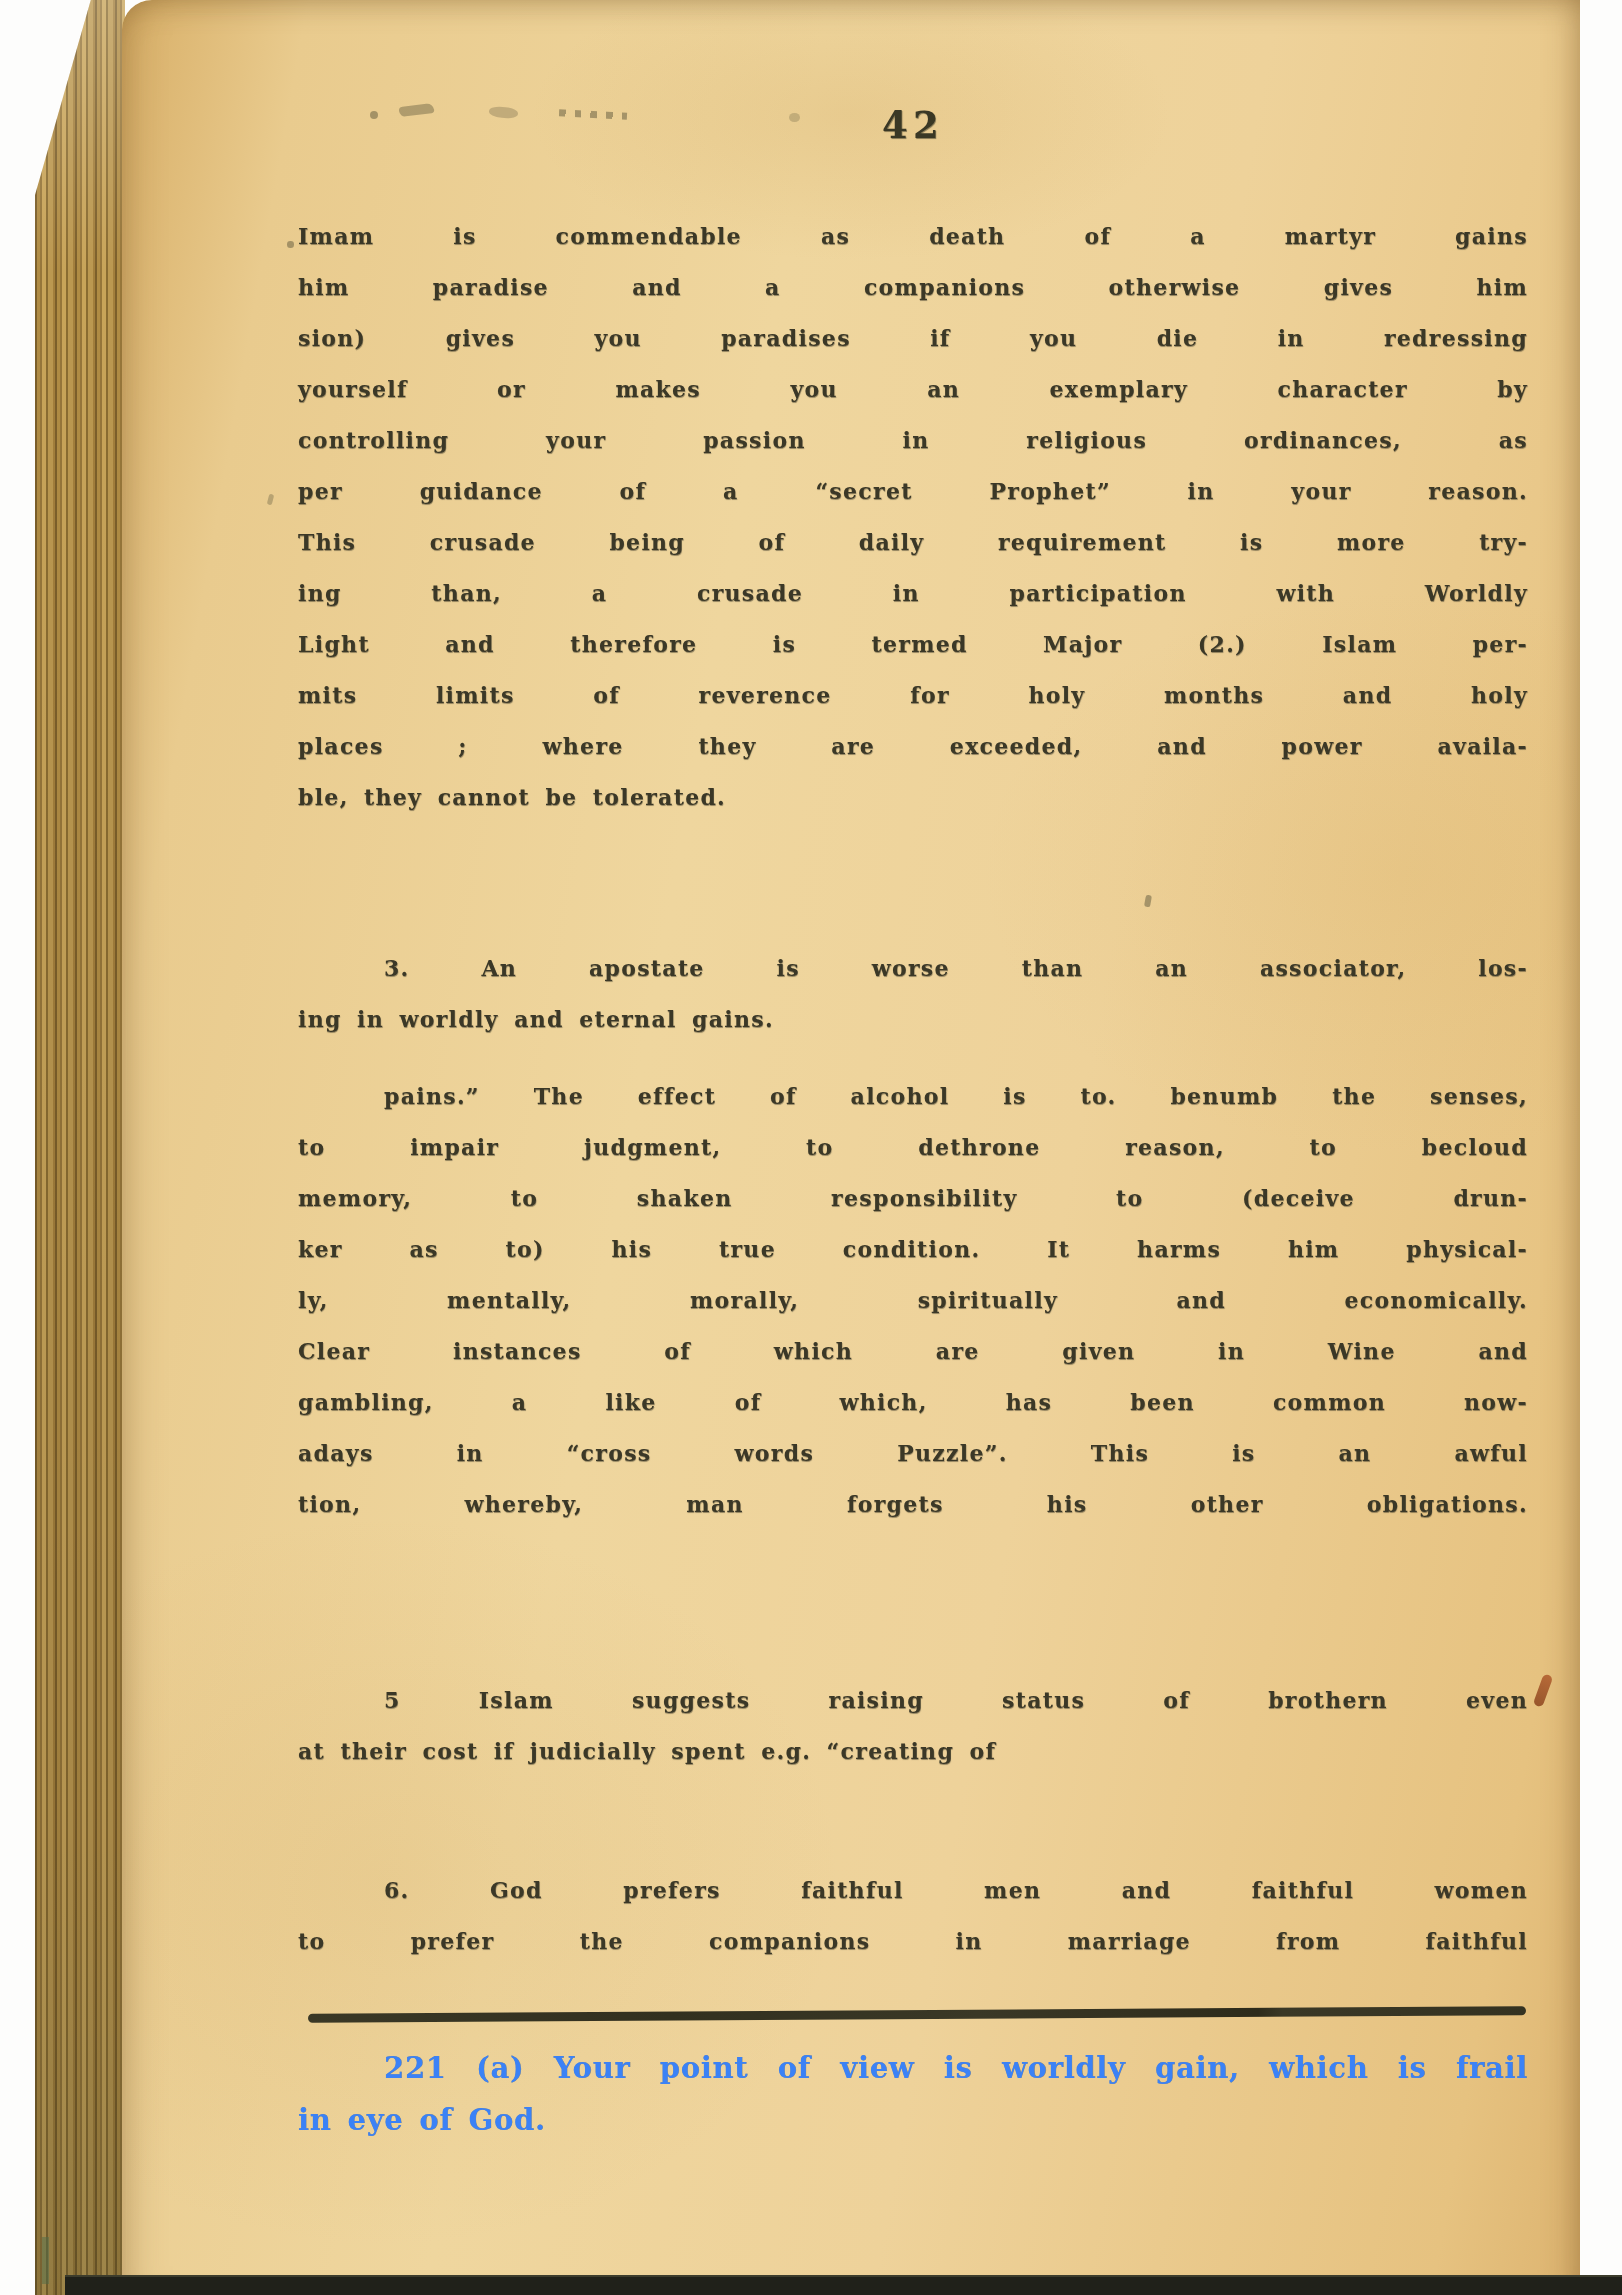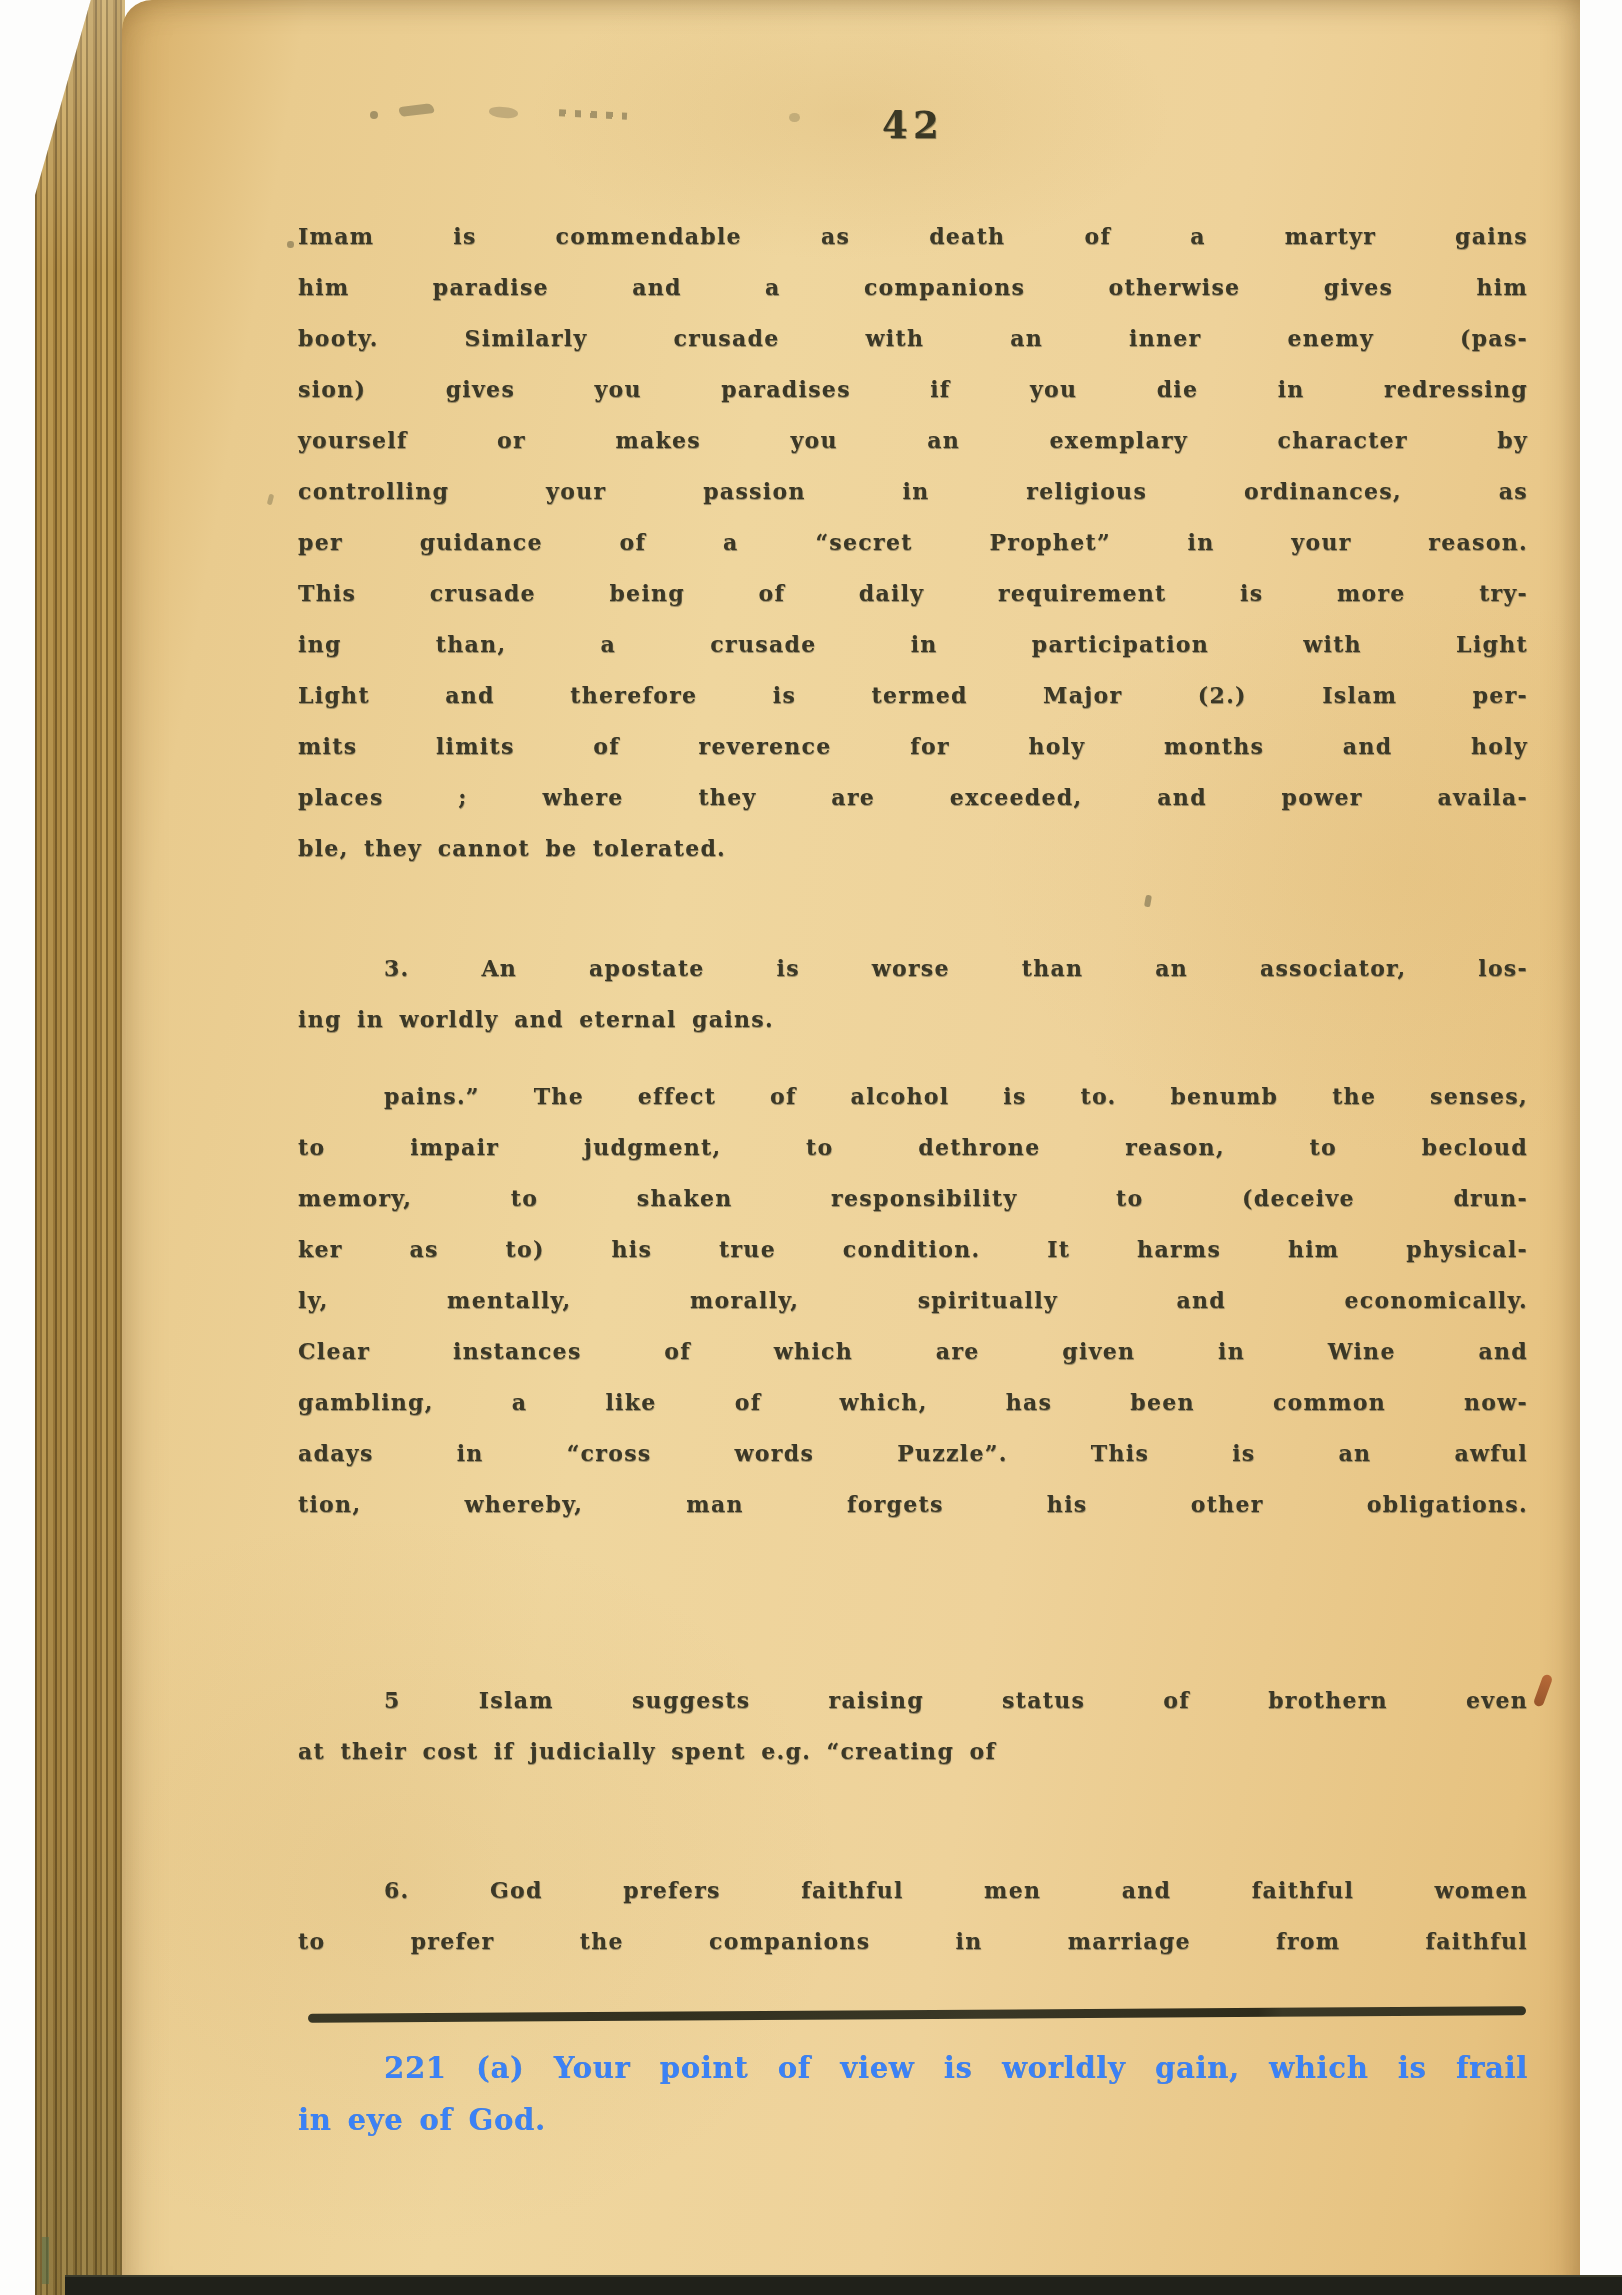--- a/index.html
+++ b/index.html
@@ -158,27 +158,26 @@
   <div class="smudge s5"></div>
   <div class="smudge s6"></div>
   <div class="smudge s7"></div>
   <div class="smudge s8"></div>
   <div class="mark-red"></div>
   <div class="mark-green"></div>
 
   <div class="para p1 last-left">
       <div class="line">Imam is commendable as death of a martyr gains</div>
       <div class="line">him paradise and a companions otherwise gives him</div>
-      <div class="line">booty. Similarly crusade with an inner enemy (pas-</div>
       <div class="line">sion) gives you paradises if you die in redressing</div>
       <div class="line">yourself or makes you an exemplary character by</div>
       <div class="line">controlling your passion in religious ordinances, as</div>
       <div class="line">per guidance of a “secret Prophet” in your reason.</div>
       <div class="line">This crusade being of daily requirement is more try-</div>
-      <div class="line">ing than, a crusade in participation with Light</div>
+      <div class="line">ing than, a crusade in participation with Worldly</div>
       <div class="line">Light and therefore is termed Major (2.) Islam per-</div>
       <div class="line">mits limits of reverence for holy months and holy</div>
       <div class="line">places ; where they are exceeded, and power availa-</div>
       <div class="line">ble, they cannot be tolerated.</div>
     </div>
 
   <div class="para p3 indent-first last-left">
       <div class="line">3. An apostate is worse than an associator, los-</div>
       <div class="line">ing in worldly and eternal gains.</div>
     </div>

